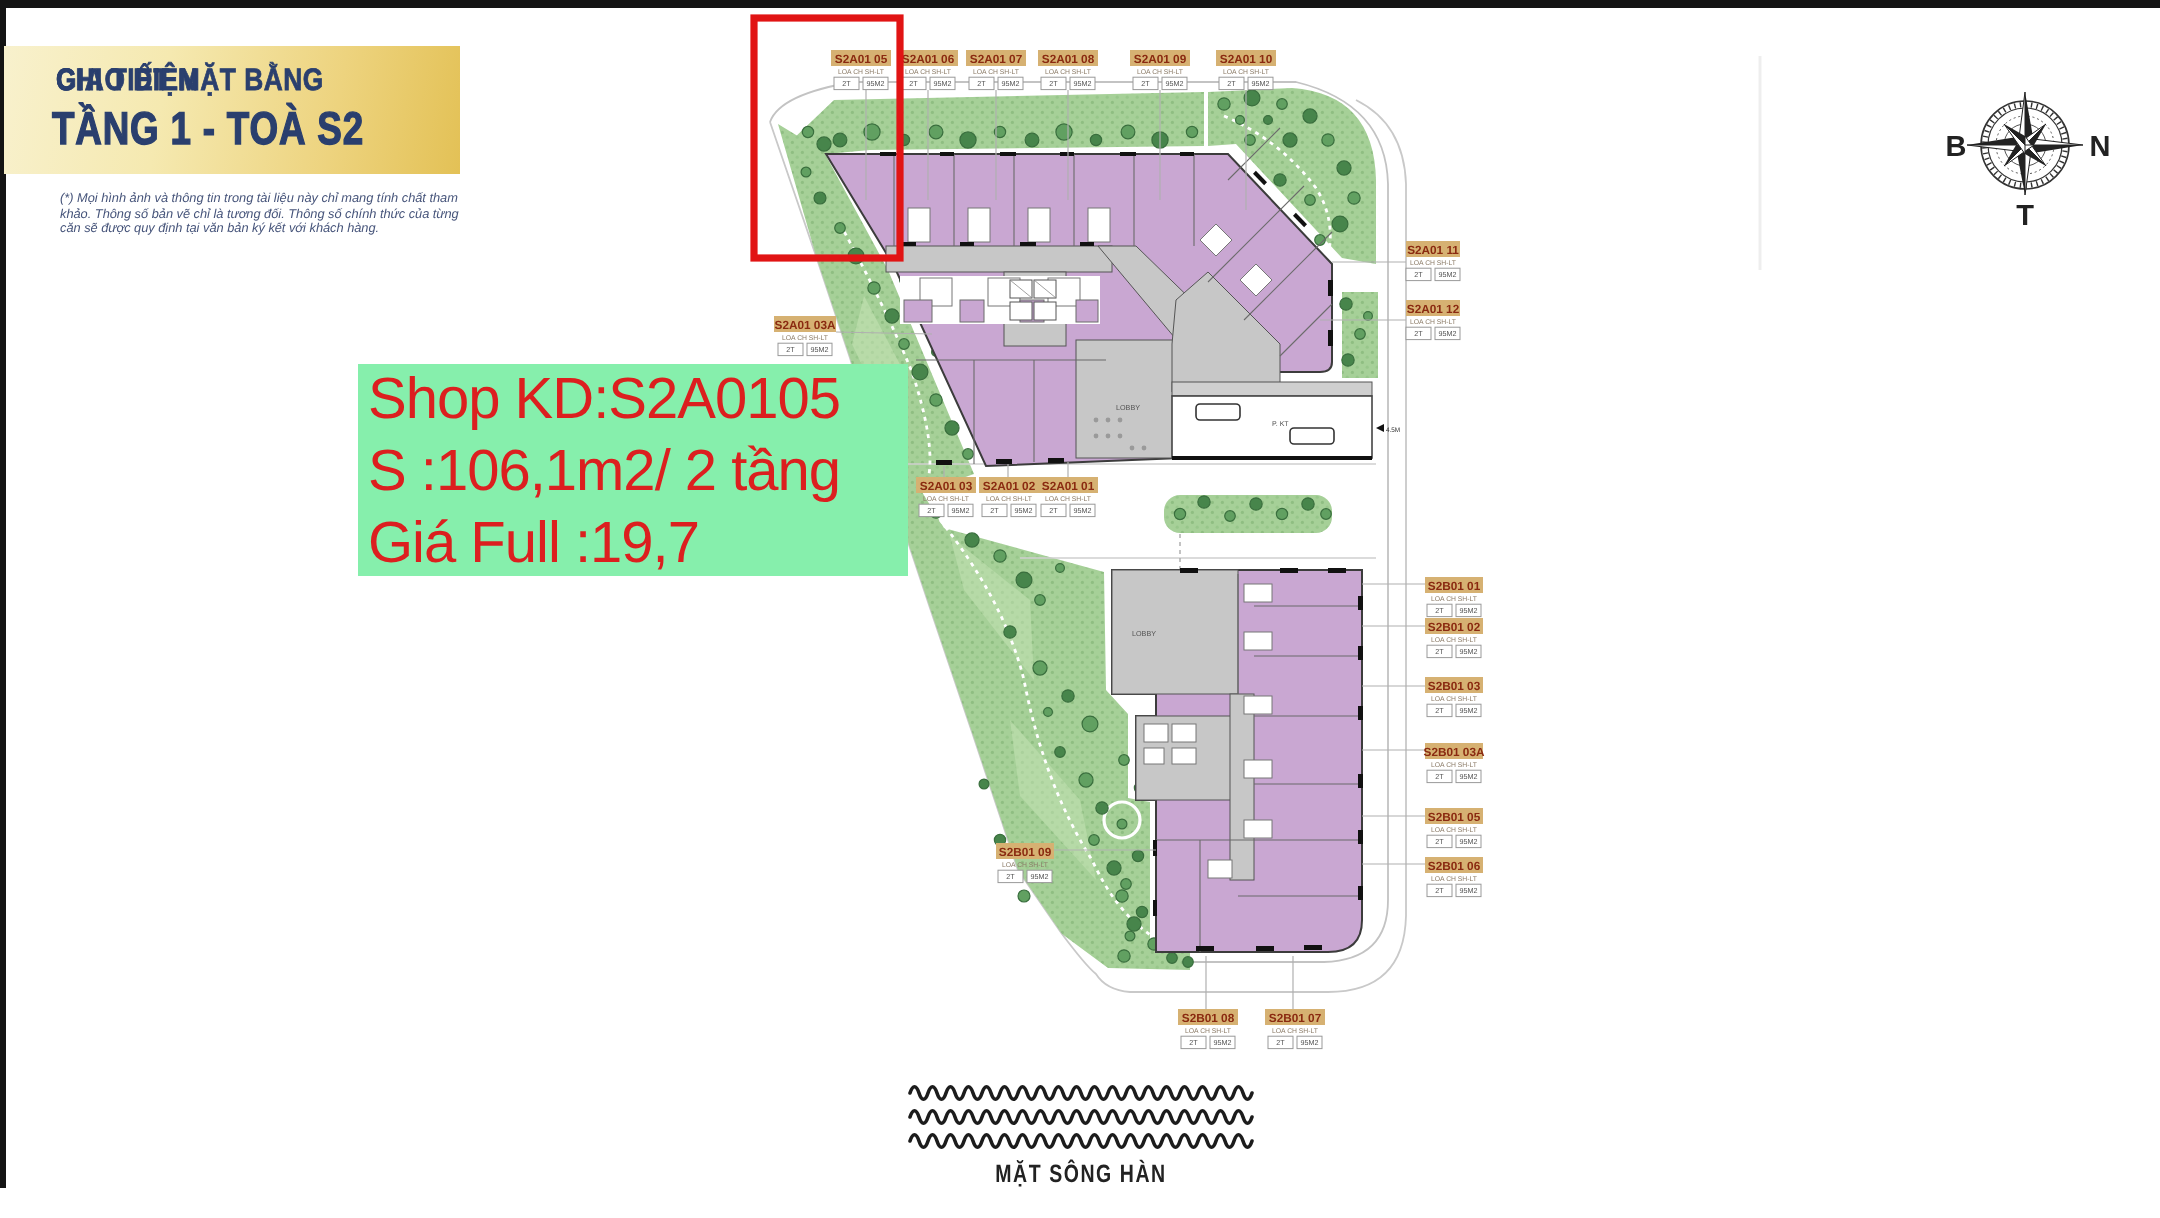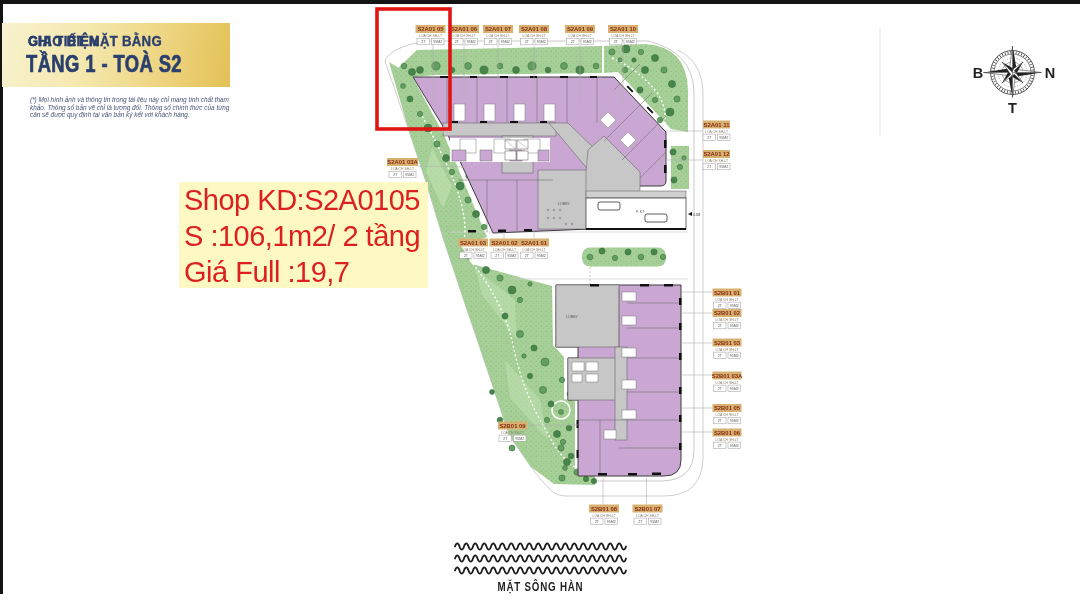--- a/index.html
+++ b/index.html
@@ -6,21 +6,21 @@
 .abs{position:absolute}
 *{-webkit-font-smoothing:antialiased}
 #topbar{left:0;top:0;width:1080px;height:4px;background:#141414}
 #leftbar{left:0;top:0;width:3px;height:594px;background:#141414}
 #gold{left:2px;top:23px;width:228px;height:64px;background:linear-gradient(100deg,#f8f1cd 0%,#f5e9b0 35%,#edd37e 72%,#e3c156 100%)}
 #g1a,#g1b{position:absolute;top:9px;font-weight:bold;font-size:15.5px;color:#2a3f6e;letter-spacing:0.3px;white-space:nowrap;transform:scaleX(0.85);transform-origin:left top;-webkit-text-stroke:0.4px #2a3f6e}
 #g1a{left:26px}
 #g1b{left:26px}
 #g2{position:absolute;left:24px;top:28px;font-weight:bold;font-size:23px;color:#2a3f6e;letter-spacing:0.5px;white-space:nowrap;transform:scaleX(0.8);transform-origin:left top;-webkit-text-stroke:0.7px #2a3f6e}
 #disc{left:30px;top:96px;width:200px;font-size:6.4px;font-style:italic;color:#46547a;line-height:7.6px}
-#info{left:179px;top:182px;width:249px;height:106px;background:#fef9c3;color:#dc1f1f;font-size:29px;line-height:36px;padding:0 0 0 5px;box-sizing:border-box;white-space:nowrap;letter-spacing:-0.5px}
+#info{left:179px;top:182px;width:275px;height:106px;background:#86efac;color:#dc1f1f;font-size:29px;line-height:36px;padding:0 0 0 5px;box-sizing:border-box;white-space:nowrap;letter-spacing:-0.5px}
 #riverlabel{left:455px;top:580px;width:171px;text-align:center;font-weight:bold;font-size:12.5px;letter-spacing:1px;color:#222;transform:scaleX(0.78)}
 </style></head>
 <body>
 <svg width="1080" height="609" viewBox="0 0 1080 609" xmlns="http://www.w3.org/2000/svg" style="position:absolute;left:0;top:0">
 <defs>
 <pattern id="gp" width="5" height="5" patternUnits="userSpaceOnUse">
 <rect width="5" height="5" fill="#a6d098"></rect>
 <circle cx="1.2" cy="1.2" r="0.8" fill="#8fbe82"></circle>
 <circle cx="3.6" cy="3.6" r="0.8" fill="#98c78b"></circle>
 </pattern>

